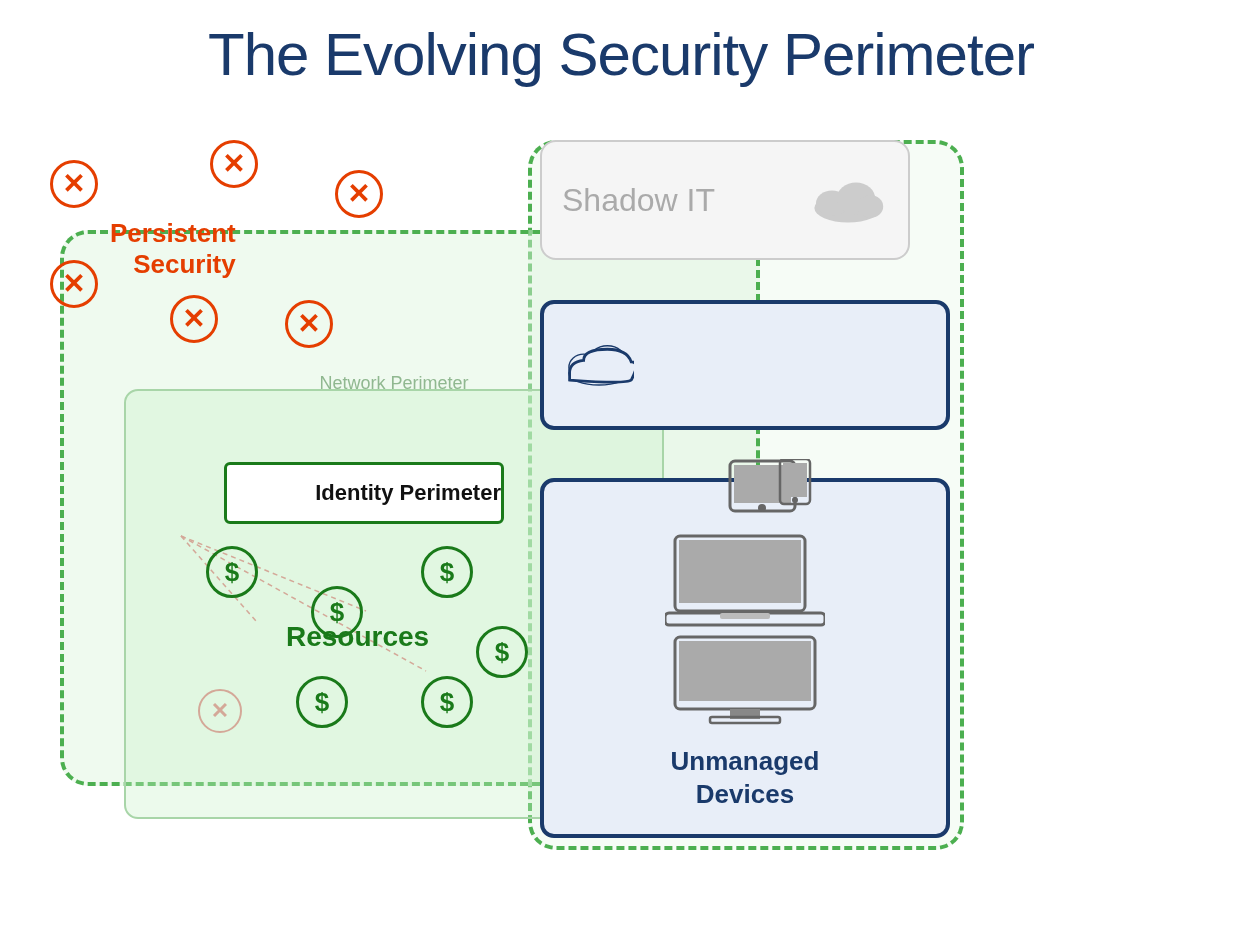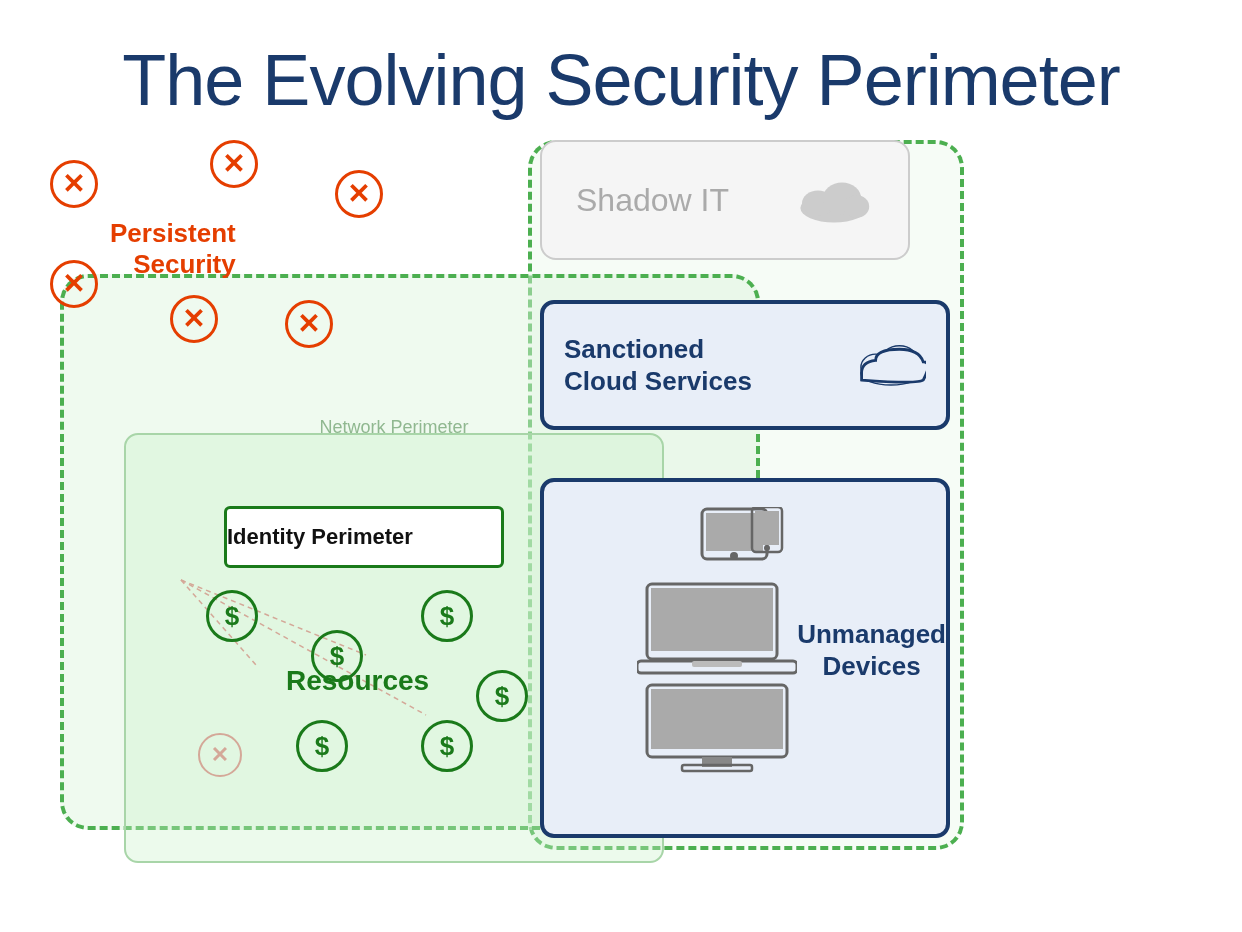--- a/index.html
+++ b/index.html
@@ -6,25 +6,25 @@
     body {
       width: 1242px;
       height: 932px;
       background: #ffffff;
       font-family: 'Segoe UI', Arial, sans-serif;
       overflow: hidden;
       position: relative;
     }
 
     .main-title {
-      font-size: 72px;
+      font-size: 60px;
       font-weight: 300;
       color: #1a3a6b;
       text-align: center;
-      padding-top: 39px;
+      padding-top: 20px;
       letter-spacing: -1px;
     }
 
     .diagram-area {
       position: absolute;
       top: 140px;
       left: 30px;
       width: 1182px;
       height: 770px;
     }
@@ -32,21 +32,20 @@
     
     .outer-zone {
       position: absolute;
       top: 90px;
       left: 30px;
       width: 700px;
       height: 556px;
       border: 4px dashed #4caf50;
       border-radius: 28px;
       background: rgba(220, 245, 220, 0.45);
-      margin-top: 44px;
     }
 
     
     .network-perimeter {
       position: absolute;
       top: 155px;
       left: 60px;
       width: 540px;
       height: 430px;
       border: 2.5px solid #a8d5a8;
@@ -71,21 +70,21 @@
       position: absolute;
       top: 228px;
       left: 160px;
       width: 280px;
       height: 62px;
       border: 3px solid #1a7a1a;
       border-radius: 6px;
       background: #fff;
       display: flex;
       align-items: center;
-      justify-content: flex-start;
+      justify-content: flex-end;
     }
 
     .identity-perimeter-label {
       font-size: 22px;
       font-weight: 700;
       color: #111;
       text-align: center;
     }
 
     
@@ -133,21 +132,21 @@
       position: absolute;
       top: 0px;
       left: 510px;
       width: 370px;
       height: 120px;
       border: 2px solid #ccc;
       border-radius: 16px;
       background: #f5f5f5;
       display: flex;
       align-items: center;
-      padding: 12px 34px;
+      padding: 12px 20px;
       gap: 12px;
     }
 
     .shadow-it-label {
       font-size: 32px;
       color: #aaa;
       font-weight: 400;
       flex: 1;
     }
 
@@ -191,21 +190,21 @@
     .unmanaged-box {
       position: absolute;
       top: 338px;
       left: 510px;
       width: 410px;
       height: 360px;
       border: 4px solid #1a3a6b;
       border-radius: 14px;
       background: #e8eef8;
       display: flex;
-      flex-direction: row;
+      flex-direction: column;
       align-items: center;
       justify-content: flex-end;
       padding-bottom: 24px;
     }
 
     .unmanaged-label {
       font-size: 26px;
       font-weight: 900;
       color: #1a3a6b;
       text-align: center;
@@ -342,24 +341,20 @@
     <span class="shadow-it-label">Shadow IT</span>
     <svg class="cloud-shadow" viewBox="0 0 100 65">
       <ellipse cx="50" cy="42" rx="42" ry="18" fill="#ccc"></ellipse>
       <ellipse cx="30" cy="36" rx="20" ry="16" fill="#ccc"></ellipse>
       <ellipse cx="60" cy="30" rx="24" ry="20" fill="#ccc"></ellipse>
       <ellipse cx="78" cy="40" rx="16" ry="14" fill="#ccc"></ellipse>
     </svg>
   </div>
 
   <div class="sanctioned-box">
-    <div class="sanctioned-label">
-      <span>Sanctioned</span><br>
-      <span>Cloud Services</span>
-    </div>
     <svg class="cloud-sanctioned" viewBox="0 0 100 65">
       <ellipse cx="50" cy="44" rx="42" ry="16" fill="none" stroke="#1a3a6b" stroke-width="4"></ellipse>
       <ellipse cx="28" cy="36" rx="20" ry="18" fill="none" stroke="#1a3a6b" stroke-width="4"></ellipse>
       <ellipse cx="62" cy="28" rx="26" ry="22" fill="none" stroke="#1a3a6b" stroke-width="4"></ellipse>
       <ellipse cx="80" cy="40" rx="16" ry="14" fill="none" stroke="#1a3a6b" stroke-width="4"></ellipse>
 
       <ellipse cx="50" cy="44" rx="42" ry="16" fill="#e8eef8"></ellipse>
       <ellipse cx="28" cy="36" rx="20" ry="18" fill="#e8eef8"></ellipse>
       <ellipse cx="62" cy="28" rx="26" ry="22" fill="#e8eef8"></ellipse>
       <ellipse cx="80" cy="40" rx="16" ry="14" fill="#e8eef8"></ellipse>

